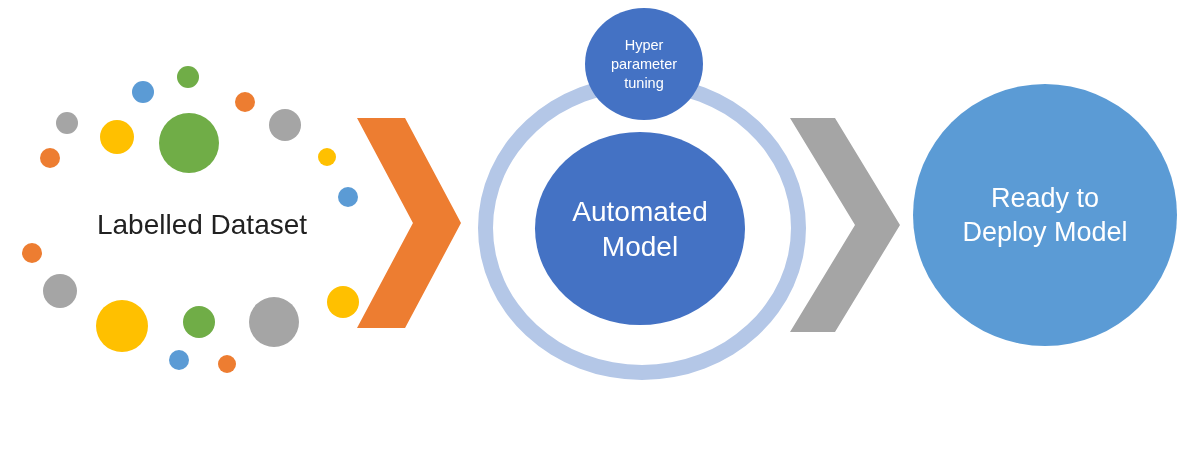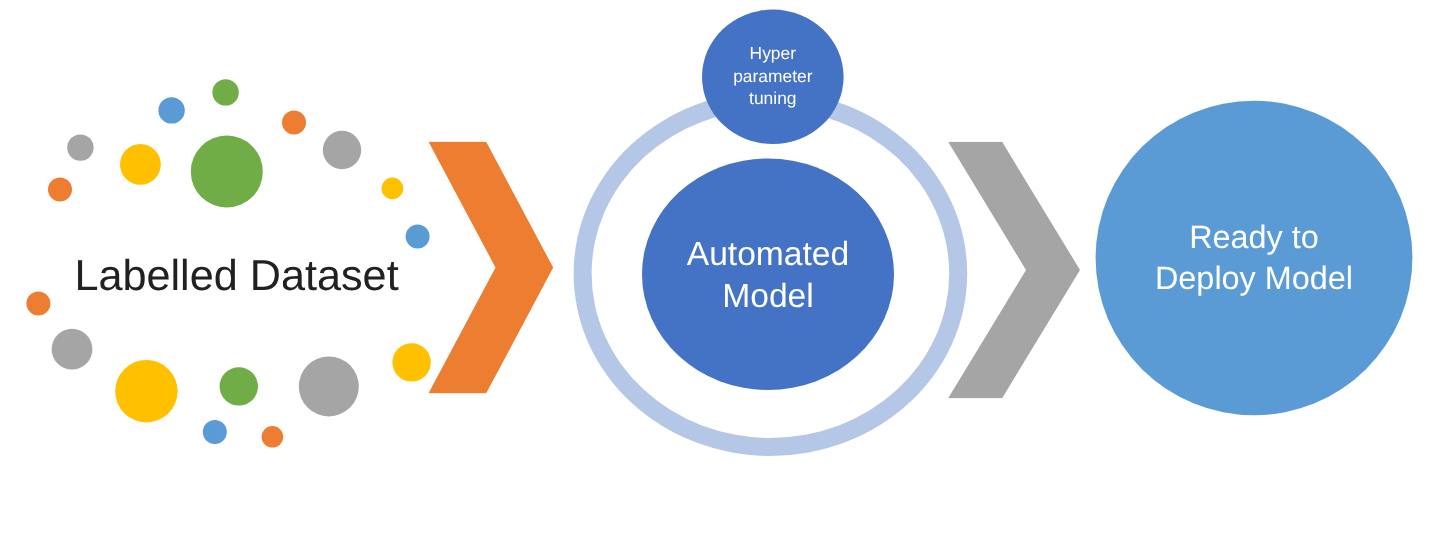--- a/index.html
+++ b/index.html
@@ -17,22 +17,22 @@
   }
   
   .dots-layer { position: absolute; inset: 0; }
   .dot { position: absolute; border-radius: 50%; }
 
   .dataset-label {
     position: absolute;
     left: 62px;
     top: 209px;
     width: 280px;
-    text-align: left;
-    font-size: 36px;
+    text-align: center;
+    font-size: 28px;
     letter-spacing: 0px;
     color: var(--text-dark, #212121);
   }
 
   .chevron { position: absolute; }
   .chevron-orange {
     left: 357px; top: 118px; width: 104px; height: 210px;
     background: var(--orange, #ED7D31);
     clip-path: polygon(0 0, 46.2% 0, 100% 50%, 46.2% 100%, 0 100%, 53.8% 50%);
   }

